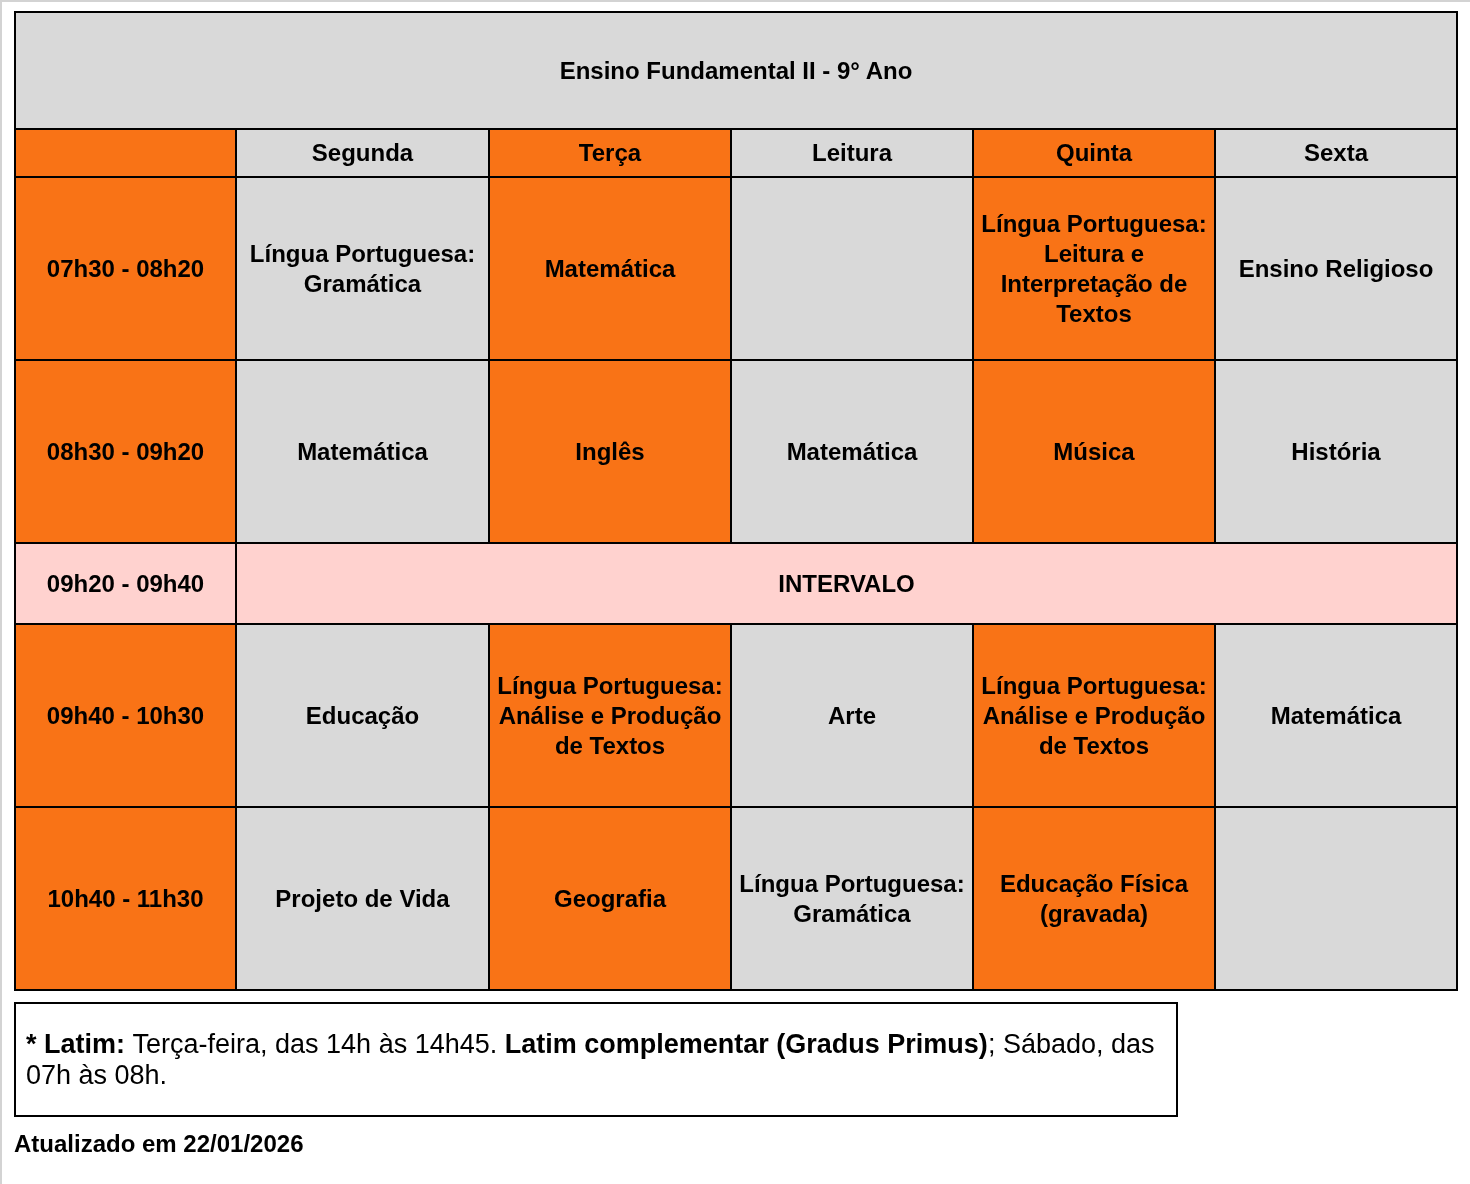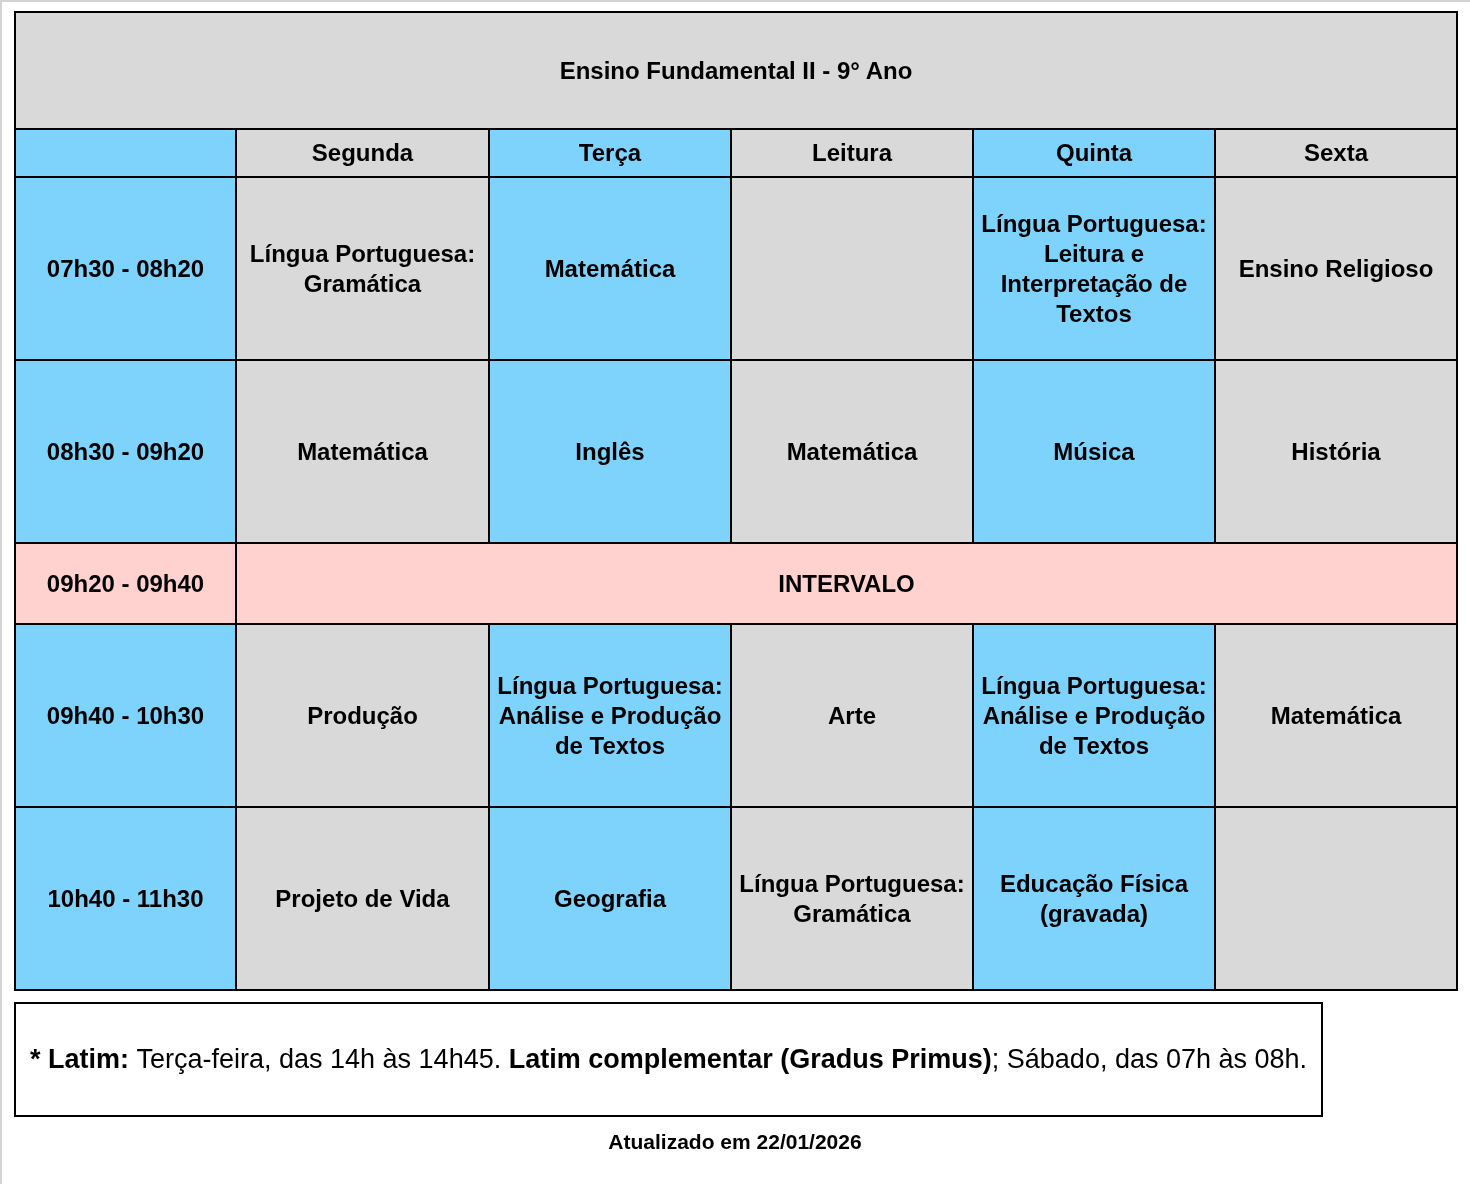--- a/index.html
+++ b/index.html
@@ -30,50 +30,49 @@
     border: 2px solid var(--border);
     text-align: center;
     vertical-align: middle;
     font-weight: bold;
     font-size: 24px;
     line-height: 30px;
     padding: 2px 6px;
     overflow: hidden;
   }
   .c-gray  { background: var(--gray); }
-  .c-white { background: #7dd3fc; }
+  .c-white { background: #f97316; }
   .c-pink  { background: var(--pink); }
 
   tr.r-title    { height: 117px; border-radius: 7px; }
   tr.r-head     { height: 48px; margin-top: 45px; }
   tr.r-lesson   { height: 183px; }
   tr.r-interval { height: 81px; }
 
   td.title-cell { font-size: 38px; line-height: 1.15; }
 
   .footnote-box {
     margin-top: 11px;
-    width: 1309px;
+    width: 1164px;
     height: 115px;
     border: 2px solid var(--border);
     background: #ffffff;
     display: flex;
     align-items: center;
     justify-content: center;
     font-size: 27px;
     font-weight: normal;
     padding: 0 10px;
   }
   .footnote-box .b { font-weight: bold; }
 
   .updated {
     width: 1442px;
     margin-top: 13px;
-    text-align: center;
-    font-size: 21px;
+    font-size: 24px;
     font-weight: bold;
   }
 </style>
 </head>
 <body>
 
 <div class="sheet">
   <table class="schedule">
     <colgroup>
       <col style="width:221px">
@@ -110,21 +109,21 @@
           <td class="c-gray">Matemática</td>
           <td class="c-white">Música</td>
           <td class="c-gray">História</td>
         </tr>
         <tr class="r-interval">
           <td class="c-pink">09h20 - 09h40</td>
           <td class="c-pink" colspan="5">INTERVALO</td>
         </tr>
         <tr class="r-lesson">
           <td class="c-white">09h40 - 10h30</td>
-          <td class="c-gray">Produção</td>
+          <td class="c-gray">Educação</td>
           <td class="c-white">Língua Portuguesa: Análise e Produção de Textos</td>
           <td class="c-gray">Arte</td>
           <td class="c-white">Língua Portuguesa: Análise e Produção de Textos</td>
           <td class="c-gray">Matemática</td>
         </tr>
         <tr class="r-lesson">
           <td class="c-white">10h40 - 11h30</td>
           <td class="c-gray">Projeto de Vida</td>
           <td class="c-white">Geografia</td>
           <td class="c-gray">Língua Portuguesa: Gramática</td>

